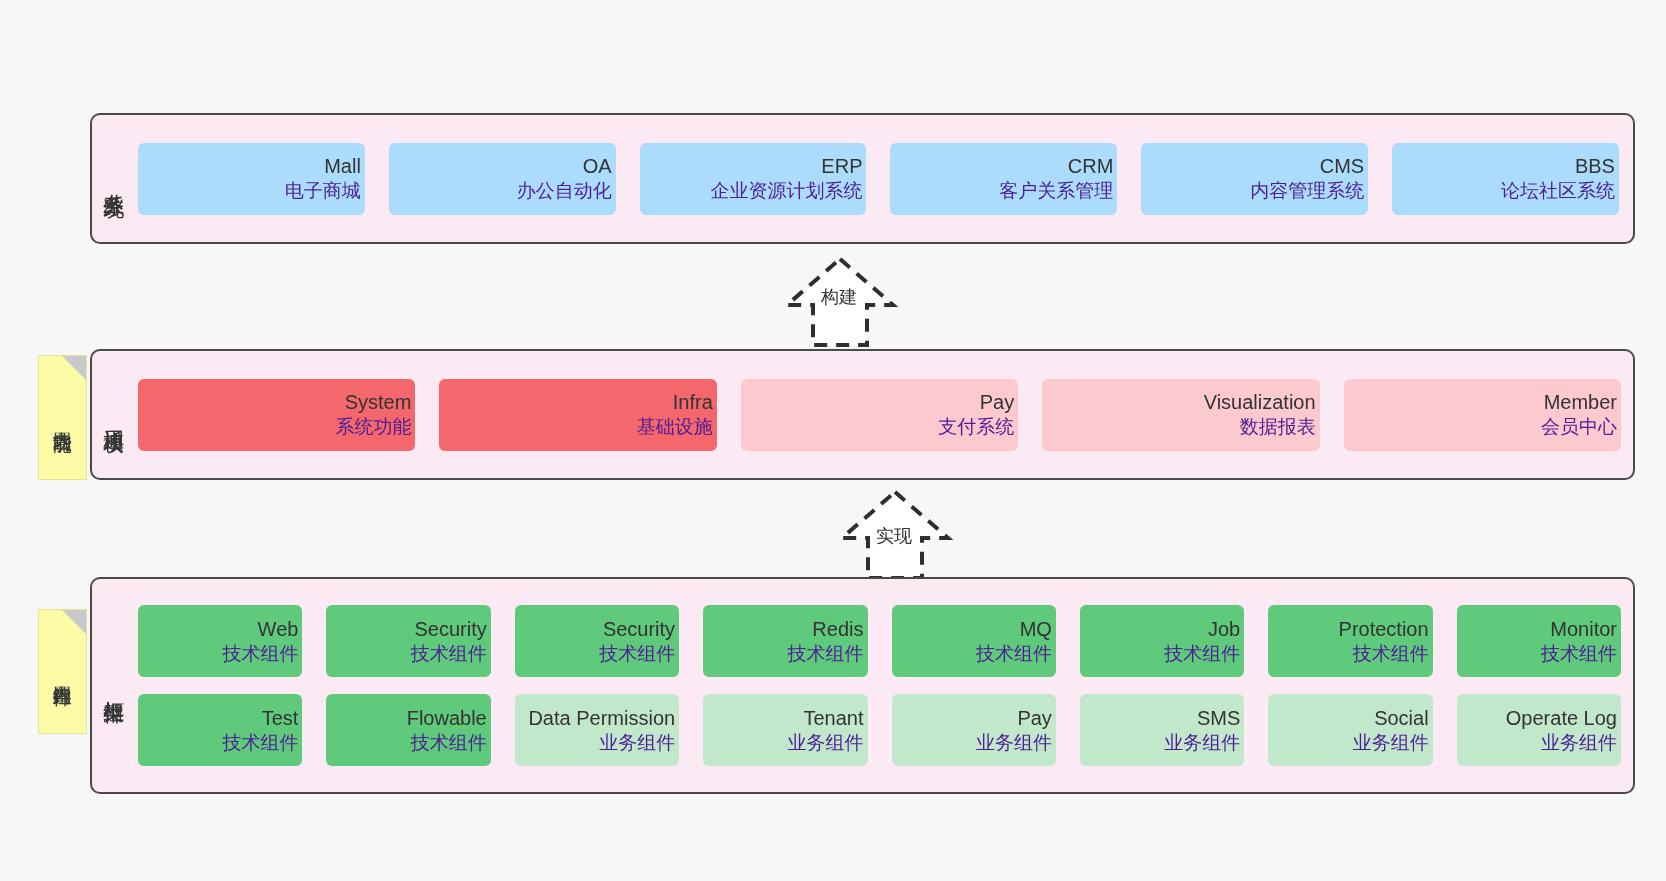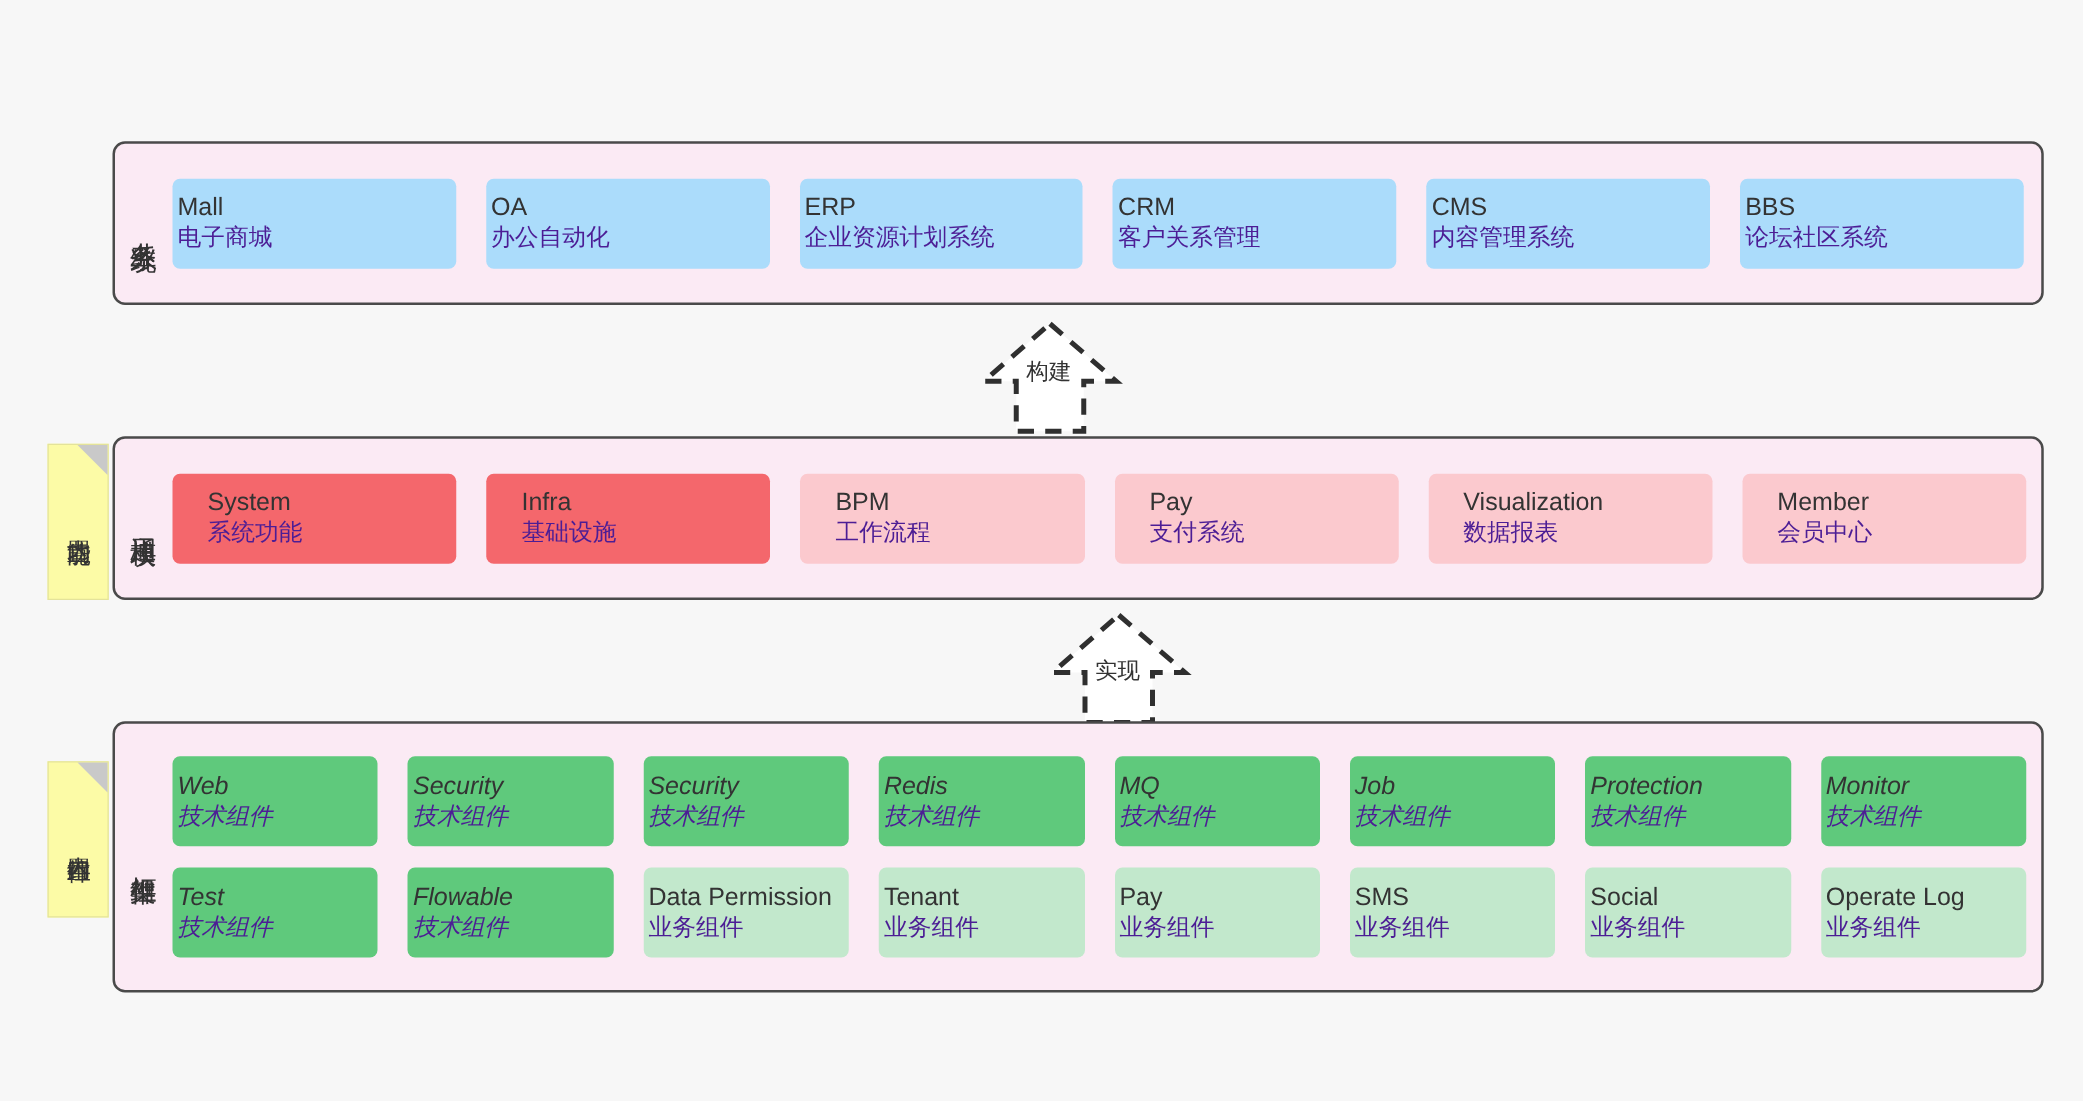--- a/index.html
+++ b/index.html
@@ -67,39 +67,39 @@
     gap: 24px;
   }
 
   
   .node {
     flex: 1 1 0;
     box-sizing: border-box;
     border-radius: 6px;
     display: flex;
     flex-direction: column;
-    align-items: flex-start;
+    align-items: flex-end;
     justify-content: center;
     text-align: center;
     line-height: 1.24;
     padding: 4px 4px;
   }
   .node .t-en {
     font-size: 20px;
     color: #333333;
   }
   .node .t-cn {
     font-size: 19px;
     color: #4c1d95;
   }
 
   .node.blue      { background: #ABDCFB; }
   .node.red       { background: #F4676C; }
   .node.pink      { background: #FBC9CE; }
-  .node.green     { background: #5FC97C; font-style: italic; }
+  .node.green     { background: #5FC97C; }
   .node.lightgreen{ background: #C2E8CC; }
 
   
   #layer-business { left: 90px;  top: 113px; width: 1545px; height: 131px; }
   #layer-common   { left: 90px;  top: 349px; width: 1545px; height: 131px; }
   #layer-framework{ left: 90px;  top: 577px; width: 1545px; height: 217px; }
 
   #layer-business .layer-body { padding-right: 14px; }
   #layer-business .node { height: 72px; }
   #layer-common .node   { height: 72px; padding-left: 28px; }
@@ -207,24 +207,20 @@
       <div class="row">
         <div class="node red">
           <span class="t-en">System</span>
           <span class="t-cn">系统功能</span>
         </div>
         <div class="node red">
           <span class="t-en">Infra</span>
           <span class="t-cn">基础设施</span>
         </div>
         <div class="node pink">
-          <span class="t-en">BPM</span>
-          <span class="t-cn">工作流程</span>
-        </div>
-        <div class="node pink">
           <span class="t-en">Pay</span>
           <span class="t-cn">支付系统</span>
         </div>
         <div class="node pink">
           <span class="t-en">Visualization</span>
           <span class="t-cn">数据报表</span>
         </div>
         <div class="node pink">
           <span class="t-en">Member</span>
           <span class="t-cn">会员中心</span>

